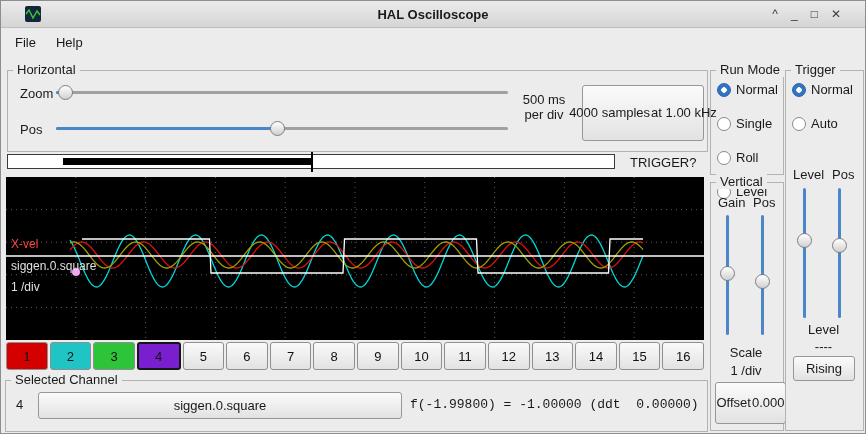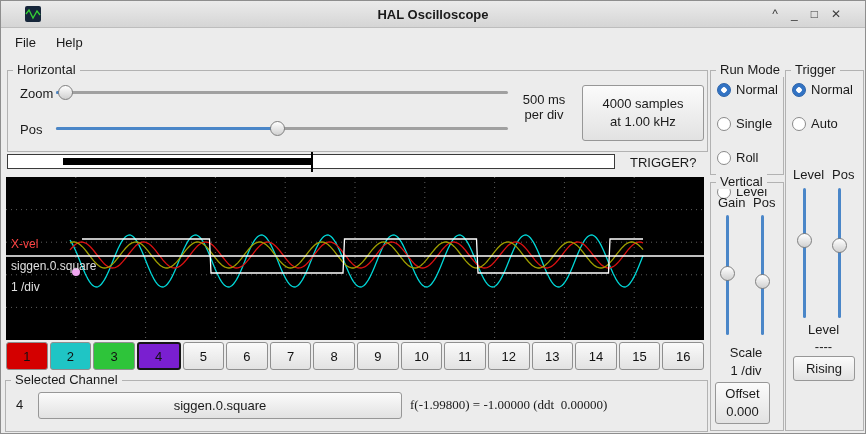--- a/index.html
+++ b/index.html
@@ -23,37 +23,37 @@
   .hslider .trough{position:absolute;left:0;right:0;top:6px;height:3px;background:#a0a0a0;border-radius:2px}
   .hslider .fill{position:absolute;left:0;top:6px;height:3px;background:#4a86c8;border-radius:2px}
   .handle{position:absolute;top:0;width:15px;height:15px;border-radius:50%;
           background:linear-gradient(#ffffff,#d0d0d0);border:1px solid #7f7f7f;box-sizing:border-box}
   .vslider{position:absolute;width:15px}
   .vslider .trough{position:absolute;top:0;bottom:0;left:6px;width:3px;background:#4a86c8;border-radius:2px}
   .vslider .handle{left:0}
   .btn{position:absolute;display:flex;align-items:center;justify-content:center;
        border:1px solid #979797;border-radius:3px;background:linear-gradient(#fbfbfb,#e2e2e2);
        font-size:13px;box-sizing:border-box;white-space:nowrap}
-  .btn.two{flex-direction:column;gap:1px;line-height:1.25}
+  .btn.two{gap:1px;line-height:1.25}
   .record-bar{position:absolute;left:6px;top:153px;width:608px;height:15px;background:#ffffff;
               border:1px solid #3a3a3a;box-sizing:border-box}
   .record-fill{position:absolute;top:3px;height:7px;background:#000}
   .record-marker{position:absolute;top:-3px;width:2px;height:20px;background:#000}
   .scope{position:absolute;left:5px;top:176px;width:698px;height:163px;background:#000;overflow:hidden}
   .ov{position:absolute;font-size:12px;color:#e0e0e0;white-space:nowrap}
   .ov.c1{color:#ff4444}
   .channel-row{position:absolute;left:5px;top:341px;width:698px;height:28px;display:flex;gap:2px}
   .chan-btn{flex:1;border:1px solid #8f8f8f;border-radius:3px;background:linear-gradient(#fafafa,#e2e2e2);
             font-size:13px;font-family:inherit;color:#111;padding:0;box-sizing:border-box}
   .chan-btn.pressed{border:2px solid #151515}
   .radio-col{position:absolute;display:flex;flex-direction:column;gap:15px}
   .radio-row{display:flex;align-items:center;gap:5px;height:19px;white-space:nowrap}
   .radio{width:14px;height:14px;border-radius:50%;border:1px solid #8a8a8a;background:#fff;box-sizing:border-box;flex:none}
   .radio.on{border:1px solid #2a62a8;background:radial-gradient(circle,#ffffff 0 2.5px,#3273c4 3px)}
-  .readout{position:absolute;font-family:Liberation Serif, serif;font-size:13px;white-space:pre}
+  .readout{position:absolute;font-family:Liberation Mono, monospace;font-size:13px;white-space:pre}
   .center{text-align:center}
 </style>
 </head>
 <body>
 
 <div class="app">
 
   <div class="titlebar">
     <span class="app-icon">
       <svg width="16" height="16">
@@ -187,21 +187,21 @@
     <div class="vslider" style="left:9px;top:32px;height:120px">
       <div class="trough"></div>
       <div class="handle" style="top: calc(48% - 7px);"></div>
     </div>
     <div class="vslider" style="left:44px;top:32px;height:120px">
       <div class="trough"></div>
       <div class="handle" style="top: calc(55% - 7px);"></div>
     </div>
     <div class="abs center" style="left:0;top:162px;width:70px">Scale</div>
     <div class="abs center" style="left:0;top:180px;width:70px">1 /div</div>
-    <div class="btn two" style="left:4px;top:199px;width:55px;height:42px">
+    <div class="btn two" style="left:4px;top:199px;width:71px;height:42px">
       <div>Offset</div>
       <div>0.000</div>
     </div>
   </div>
 
   <div class="frame" style="left:784px;top:69px;width:77px;height:359px">
     <span class="frame-label">Trigger</span>
     <div class="radio-col" style="left:6px;top:9px">
         <div class="radio-row">
           <span class="radio on"></span>

